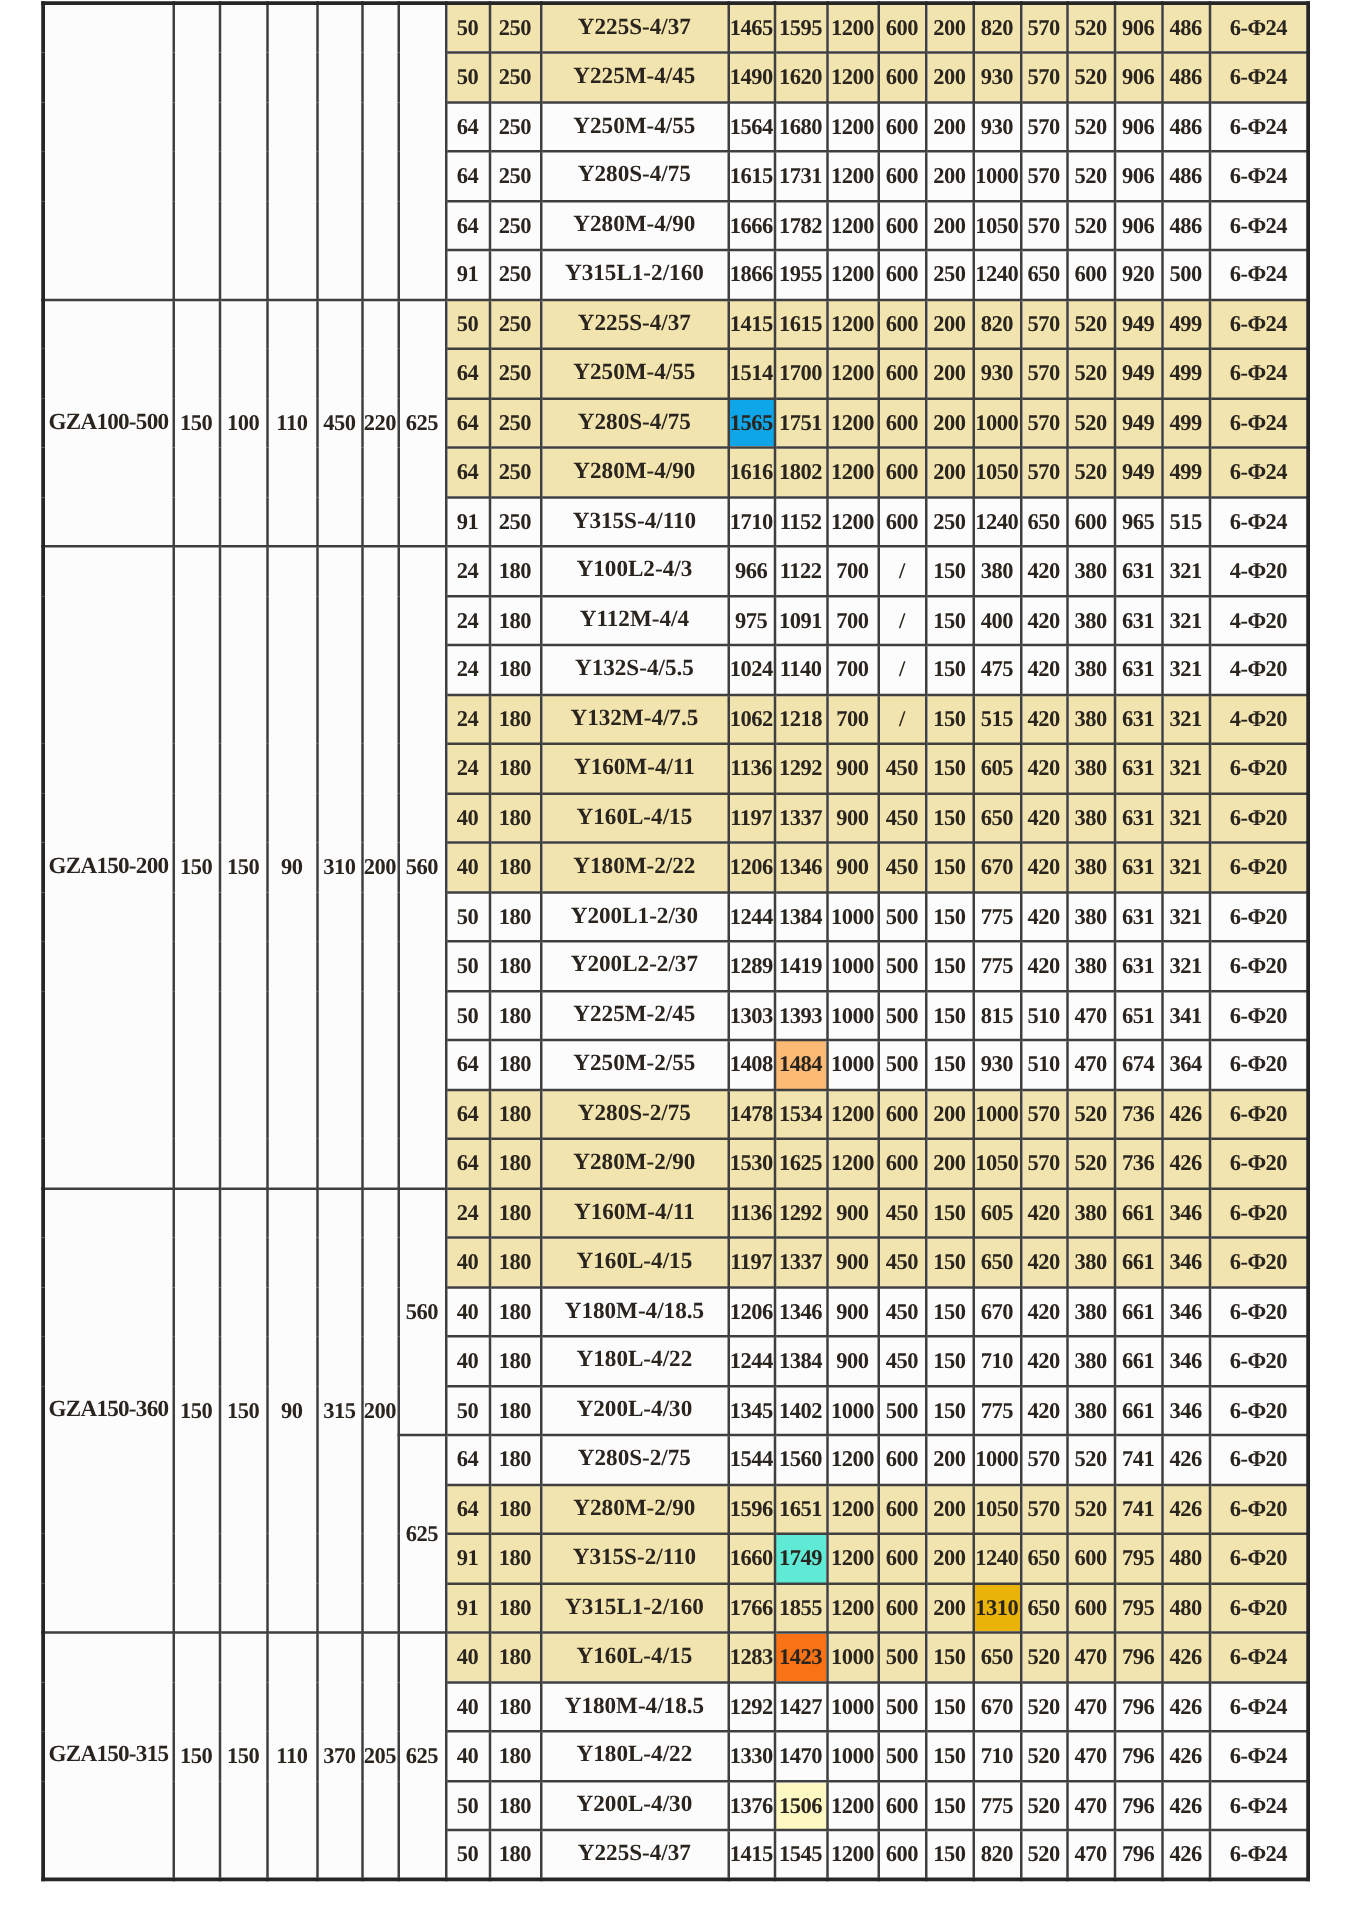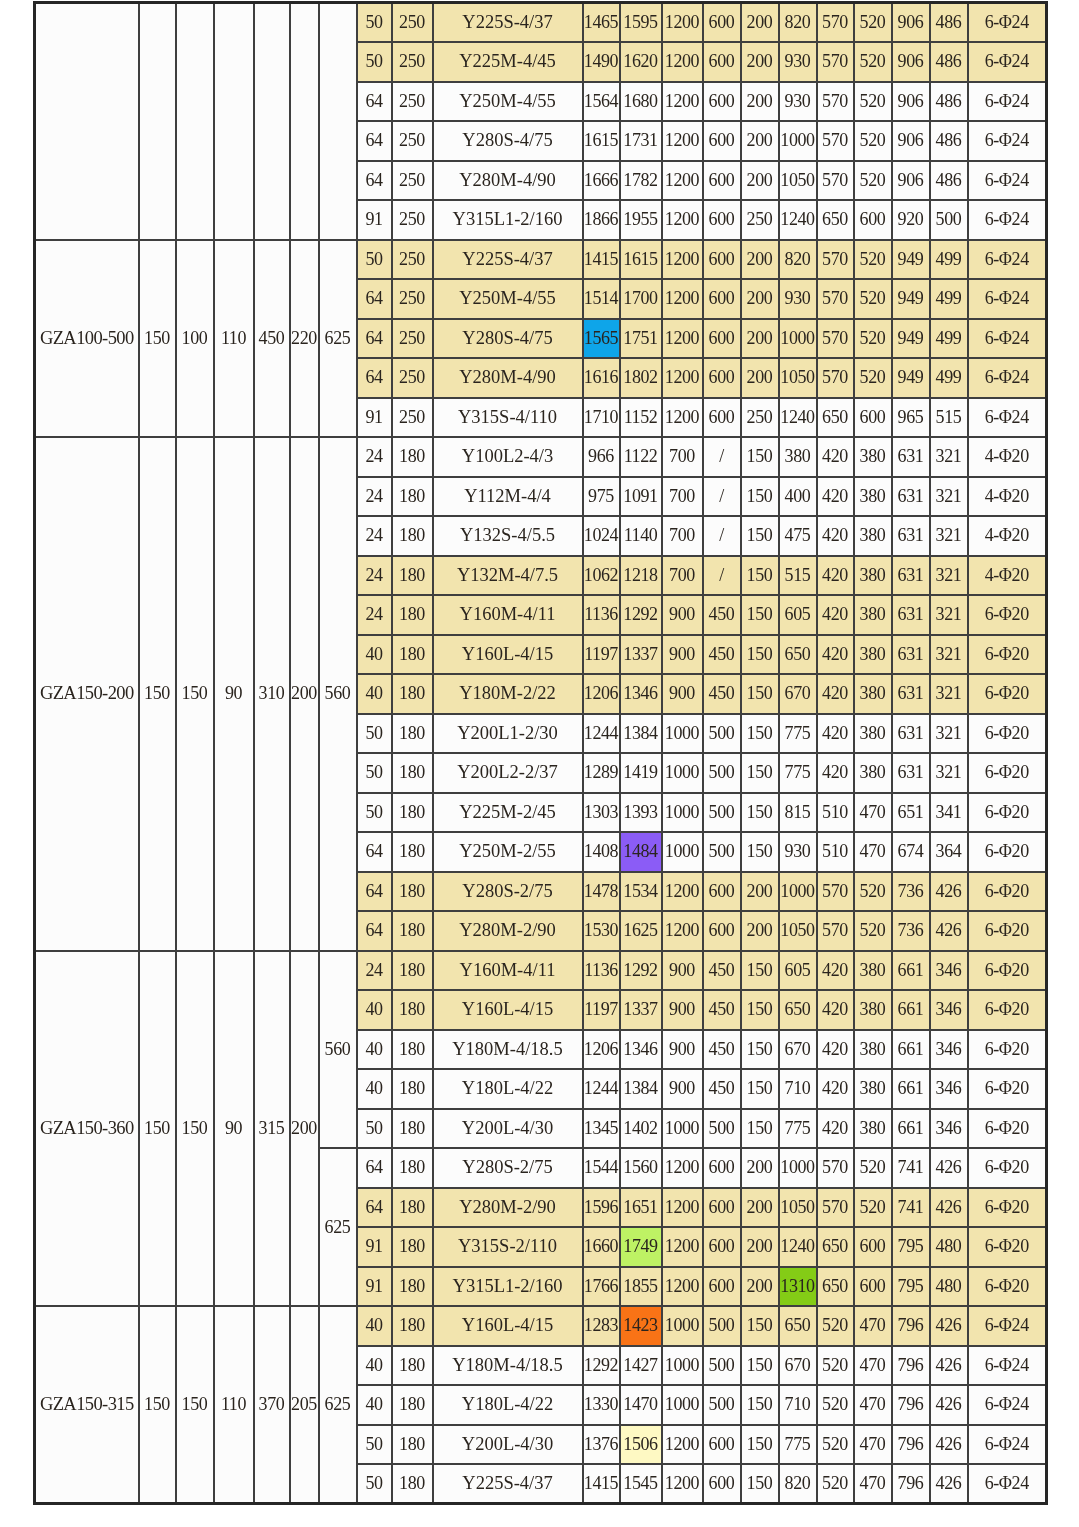--- a/index.html
+++ b/index.html
@@ -2,21 +2,21 @@
 <html><head>
 <meta charset="utf-8">
 <style>
   html,body { margin:0; padding:0; }
   body {
     width:1079px; height:1527px;
     background:#ffffff;
     font-family:"Liberation Serif", serif;
     color:#2a241e;
   }
-  .page { position:relative; width:895px; height:1527px; background:#ffffff; }
+  .page { position:relative; width:895px; height:1527px; background:#ffffff;font-weight:bold; }
   table.spec {
     position:absolute; left:33px; top:1px;
     width:1012px; height:1503px;
     border-collapse:collapse; table-layout:fixed;
     border:3px solid #262626;
   }
   tr { height:39.5px; }
   td {
     border:2px solid #3f3f3f;
     text-align:center; vertical-align:middle;
@@ -420,21 +420,21 @@
           <td style="background: rgb(252, 252, 252);">470</td>
           <td style="background: rgb(252, 252, 252);">651</td>
           <td style="background: rgb(252, 252, 252);">341</td>
           <td style="background: rgb(252, 252, 252);">6-Φ20</td>
         </tr>
         <tr>
           <td style="background: rgb(252, 252, 252);">64</td>
           <td style="background: rgb(252, 252, 252);">180</td>
           <td class="motor" style="background: rgb(252, 252, 252);">Y250M-2/55</td>
           <td style="background: rgb(252, 252, 252);">1408</td>
-          <td style="background: #8b5cf6;">1484</td>
+          <td style="background: #fdba74;">1484</td>
           <td style="background: rgb(252, 252, 252);">1000</td>
           <td style="background: rgb(252, 252, 252);">500</td>
           <td style="background: rgb(252, 252, 252);">150</td>
           <td style="background: rgb(252, 252, 252);">930</td>
           <td style="background: rgb(252, 252, 252);">510</td>
           <td style="background: rgb(252, 252, 252);">470</td>
           <td style="background: rgb(252, 252, 252);">674</td>
           <td style="background: rgb(252, 252, 252);">364</td>
           <td style="background: rgb(252, 252, 252);">6-Φ20</td>
         </tr>
@@ -588,41 +588,41 @@
           <td style="background: rgb(242, 228, 174);">520</td>
           <td style="background: rgb(242, 228, 174);">741</td>
           <td style="background: rgb(242, 228, 174);">426</td>
           <td style="background: rgb(242, 228, 174);">6-Φ20</td>
         </tr>
         <tr>
           <td style="background: rgb(242, 228, 174);">91</td>
           <td style="background: rgb(242, 228, 174);">180</td>
           <td class="motor" style="background: rgb(242, 228, 174);">Y315S-2/110</td>
           <td style="background: rgb(242, 228, 174);">1660</td>
-          <td style="background: #bef264;">1749</td>
+          <td style="background: #5eead4;">1749</td>
           <td style="background: rgb(242, 228, 174);">1200</td>
           <td style="background: rgb(242, 228, 174);">600</td>
           <td style="background: rgb(242, 228, 174);">200</td>
           <td style="background: rgb(242, 228, 174);">1240</td>
           <td style="background: rgb(242, 228, 174);">650</td>
           <td style="background: rgb(242, 228, 174);">600</td>
           <td style="background: rgb(242, 228, 174);">795</td>
           <td style="background: rgb(242, 228, 174);">480</td>
           <td style="background: rgb(242, 228, 174);">6-Φ20</td>
         </tr>
         <tr>
           <td style="background: rgb(242, 228, 174);">91</td>
           <td style="background: rgb(242, 228, 174);">180</td>
           <td class="motor" style="background: rgb(242, 228, 174);">Y315L1-2/160</td>
           <td style="background: rgb(242, 228, 174);">1766</td>
           <td style="background: rgb(242, 228, 174);">1855</td>
           <td style="background: rgb(242, 228, 174);">1200</td>
           <td style="background: rgb(242, 228, 174);">600</td>
           <td style="background: rgb(242, 228, 174);">200</td>
-          <td style="background: #84cc16;">1310</td>
+          <td style="background: #eab308;">1310</td>
           <td style="background: rgb(242, 228, 174);">650</td>
           <td style="background: rgb(242, 228, 174);">600</td>
           <td style="background: rgb(242, 228, 174);">795</td>
           <td style="background: rgb(242, 228, 174);">480</td>
           <td style="background: rgb(242, 228, 174);">6-Φ20</td>
         </tr>
         <tr>
           <td rowspan="5" class="model-cell" style="background: rgb(252, 252, 252);">GZA150-315</td>
           <td rowspan="5" class="left-cell" style="background: rgb(252, 252, 252);">150</td>
           <td rowspan="5" class="left-cell" style="background: rgb(252, 252, 252);">150</td>

